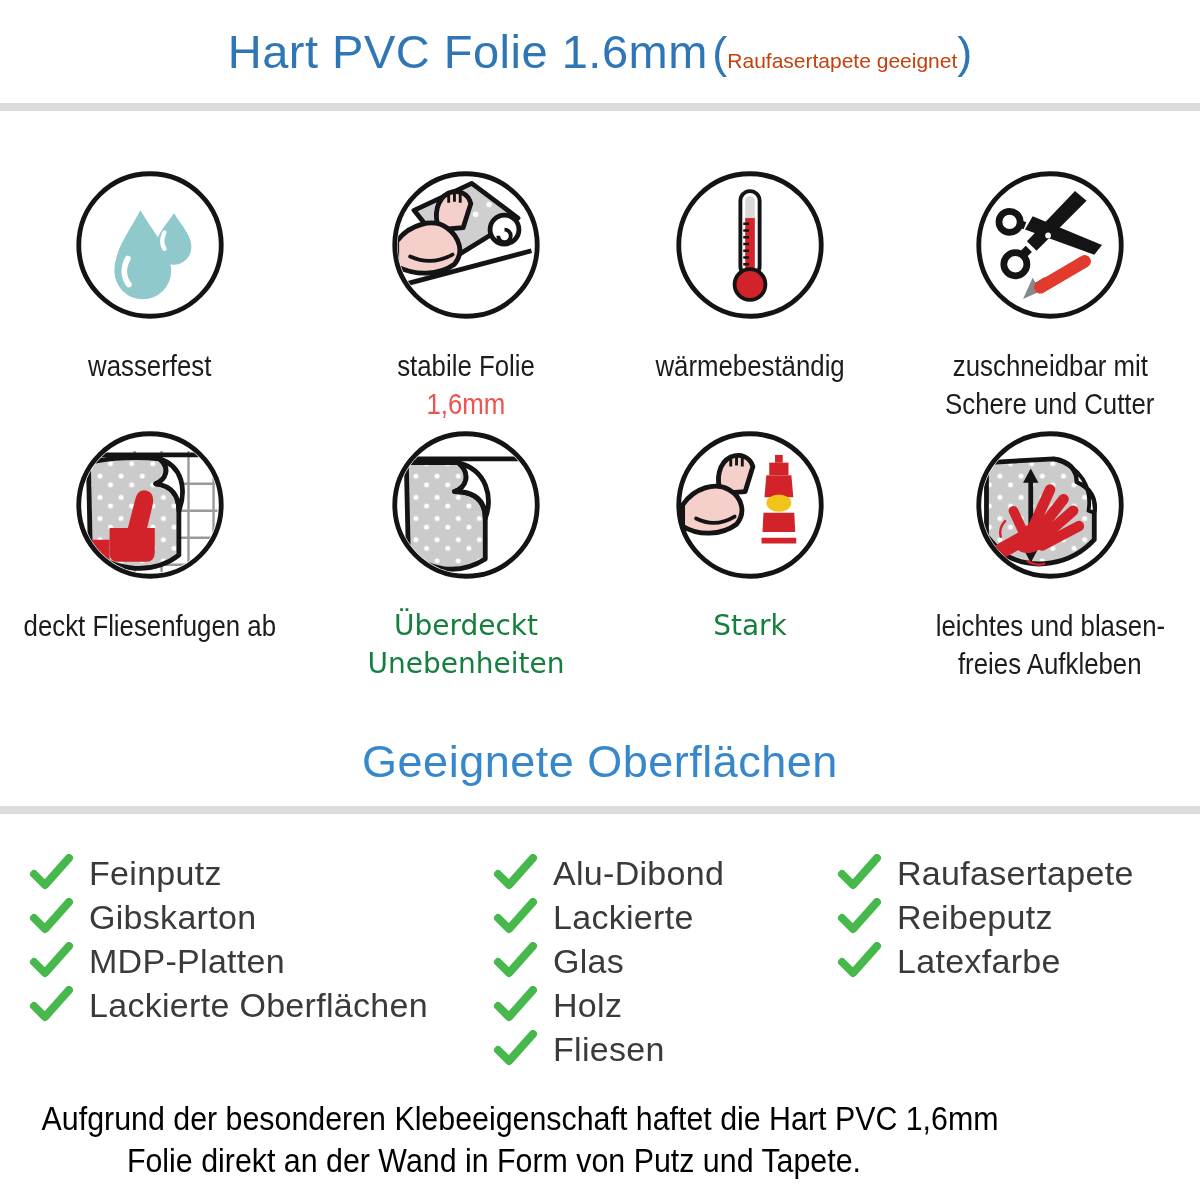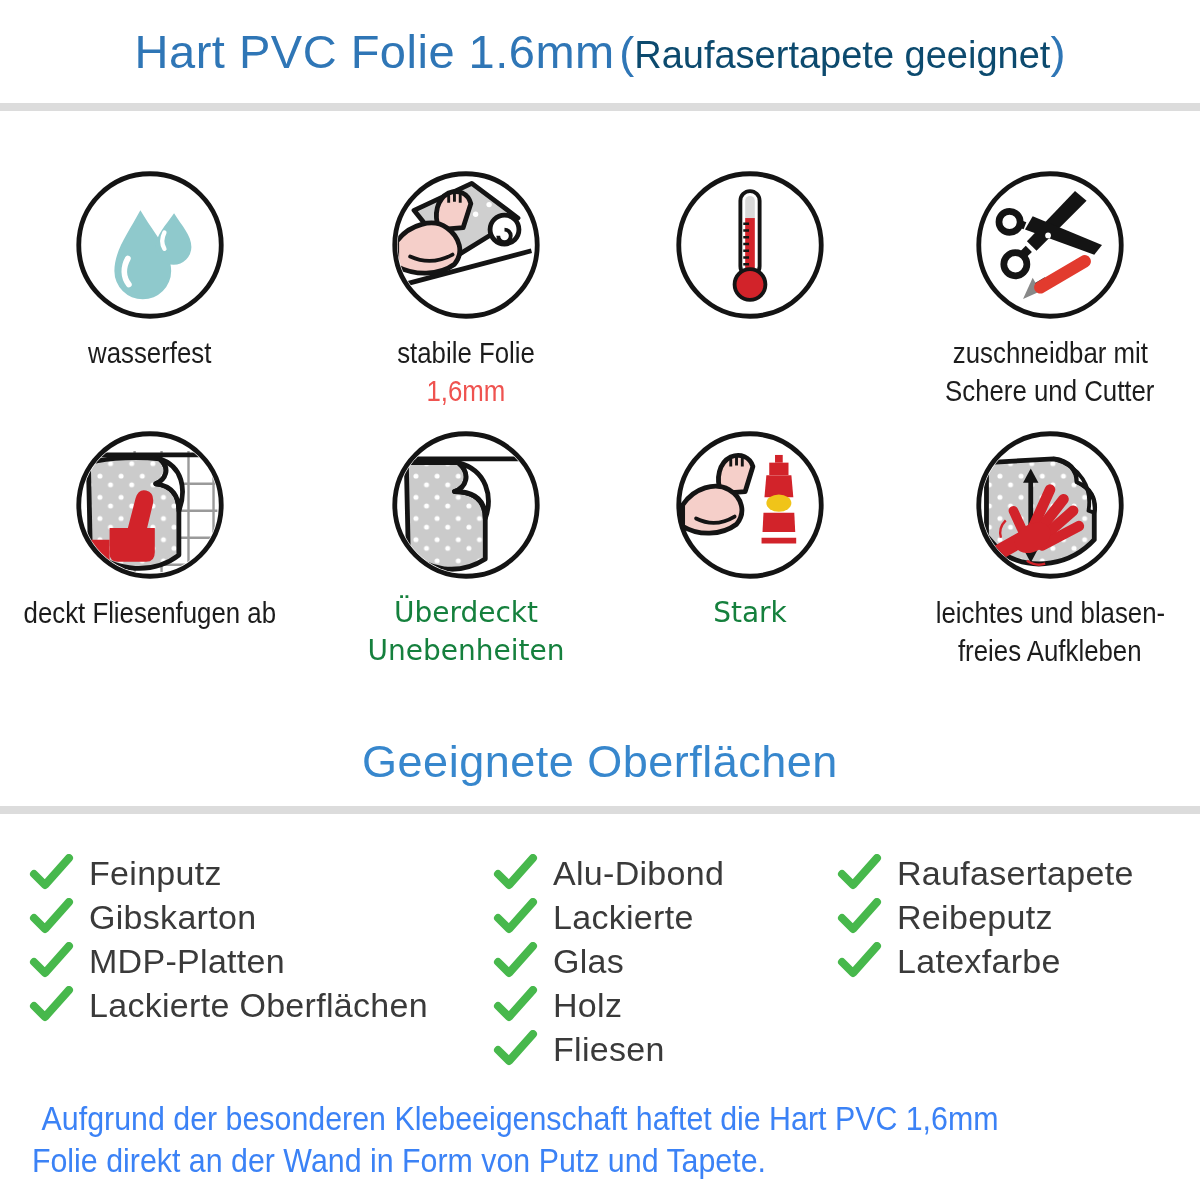--- a/index.html
+++ b/index.html
@@ -4,43 +4,43 @@
 <style>
   html,body{margin:0;padding:0;background:#fff;}
   #stage{position:relative;width:1200px;height:1200px;background:#fff;overflow:hidden;
          font-family:"Liberation Sans",sans-serif;}
   .divider{position:absolute;left:0;width:1200px;height:8px;background:#dcdcdc;}
   #divider1{top:103px;} #divider2{top:806px;}
 
   .title{position:absolute;top:24px;left:0;width:1200px;text-align:center;white-space:nowrap;}
   .t-main{font-size:47px;color:#2f76b6;letter-spacing:.5px;margin-top:28px;}
   .t-paren{font-size:45px;color:#2f76b6;}
-  .t-note{font-size:38px;color:#0c4a6e;}
+  .t-note{font-size:21px;color:#c2410c;}
 
   .feat{position:absolute;width:300px;text-align:center;}
   .r1{top:168px;} .r2{top:428px;}
   .c1{left:0;} .c2{left:316px;} .c3{left:600px;} .c4{left:900px;}
   .circle{width:154px;height:154px;margin:0 auto;display:block;}
-  .flabel{margin-top:12px;font-size:30px;line-height:38px;color:#1c1c1c;}
+  .flabel{margin-top:25px;font-size:30px;line-height:38px;color:#1c1c1c;}
   .cond{display:inline-block;transform:scaleX(.86);transform-origin:50% 50%;white-space:nowrap;}
   .emph .flabel, .flabel.emph{font-family:"DejaVu Sans",sans-serif;font-size:28px;color:#15803d;}
   .emph .cond{transform:none;}
   .hl{color:#ef5350;}
 
   .subhead{position:absolute;top:736px;left:0;width:1200px;text-align:center;
            font-size:45px;color:#3787cd;letter-spacing:.5px;}
 
   .chk-col{position:absolute;top:851px;}
   #chk-col-1{left:28px;} #chk-col-2{left:492px;} #chk-col-3{left:836px;}
   .chk-row{display:flex;align-items:center;height:44px;}
   .chk-ico{width:47px;height:38px;margin-right:14px;flex:none;}
   .chk-txt{font-size:34px;color:#3a3a3a;letter-spacing:.3px;white-space:nowrap;}
 
-  .footer{position:absolute;top:1098px;left:0;width:988px;text-align:left;
-          font-size:33px;line-height:42px;color:#3b82f6;}
+  .footer{position:absolute;top:1098px;left:0;width:988px;text-align:center;
+          font-size:33px;line-height:42px;color:#000000;}
   .footer .cond{transform:scaleX(.92);}
 </style>
 </head>
 <body>
 
 <div id="stage">
 
   <div class="title">
     <span class="t-main">Hart PVC Folie 1.6mm</span>
     <span class="t-paren">(</span><span class="t-note">Raufasertapete geeignet</span><span class="t-paren">)</span>
@@ -91,20 +91,23 @@
 
   <div class="feat r1 c3">
     <svg class="circle" viewBox="0 0 160 160">
       <circle cx="80" cy="80" r="74" fill="#fff" stroke="#141414" stroke-width="5"></circle>
       <rect x="70" y="24" width="20" height="88" rx="10" fill="#fff" stroke="#141414" stroke-width="4"></rect>
       <rect x="75" y="29" width="10" height="28" rx="5" fill="#d9d9d9"></rect>
       <rect x="75" y="52" width="10" height="58" fill="#d2232a"></rect>
       <circle cx="80" cy="121" r="16" fill="#d2232a" stroke="#141414" stroke-width="4"></circle>
       <path d="M73 58 h6 M73 65 h6 M73 72 h6 M73 79 h6 M73 86 h6 M73 93 h6 M73 100 h6" stroke="#141414" stroke-width="2.5"></path>
     </svg>
+    <div class="flabel">
+      <span class="cond">wärmebeständig</span>
+    </div>
   </div>
 
   <div class="feat r1 c4">
     <svg class="circle" viewBox="0 0 160 160">
       <circle cx="80" cy="80" r="74" fill="#fff" stroke="#141414" stroke-width="5"></circle>
       <polygon points="106,24 118,34 66,86 56,76" fill="#141414"></polygon>
       <path d="M58 84 L50 92" stroke="#141414" stroke-width="9"></path>
       <circle cx="44" cy="100" r="12" fill="none" stroke="#141414" stroke-width="7"></circle>
       <polygon points="134,80 126,90 54,64 62,50" fill="#141414"></polygon>
       <path d="M54 60 L46 57" stroke="#141414" stroke-width="8"></path>

